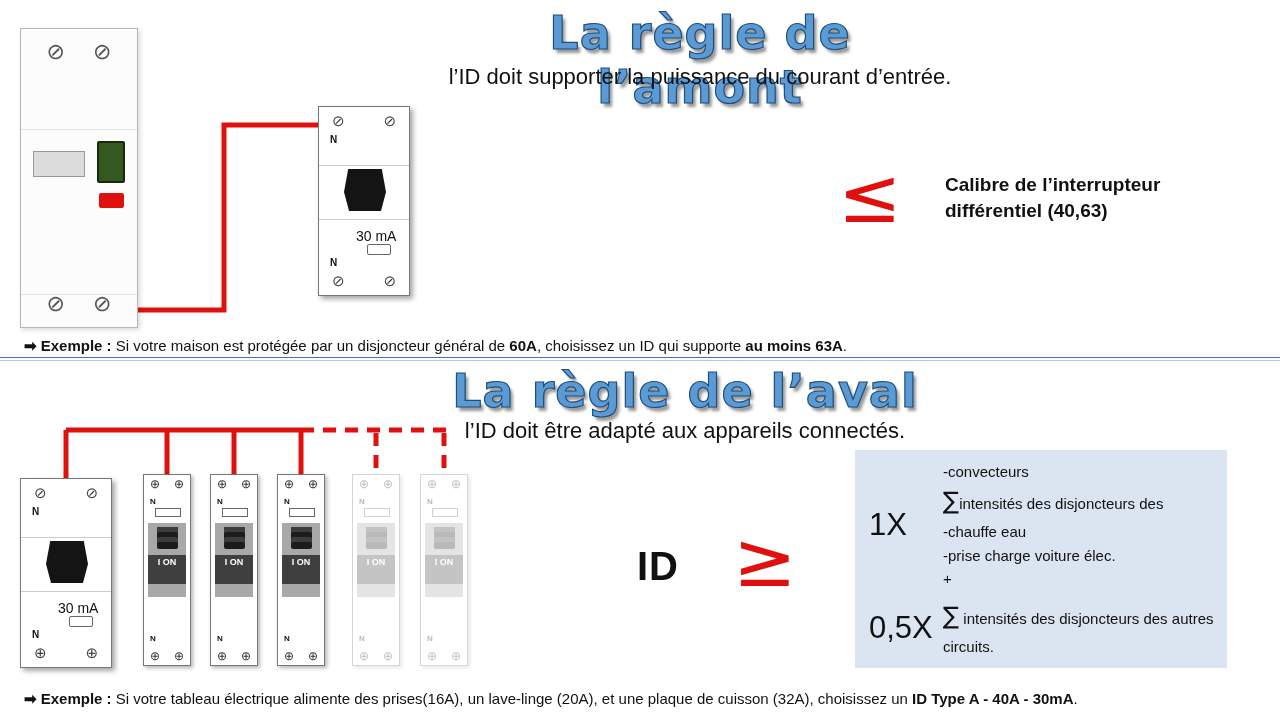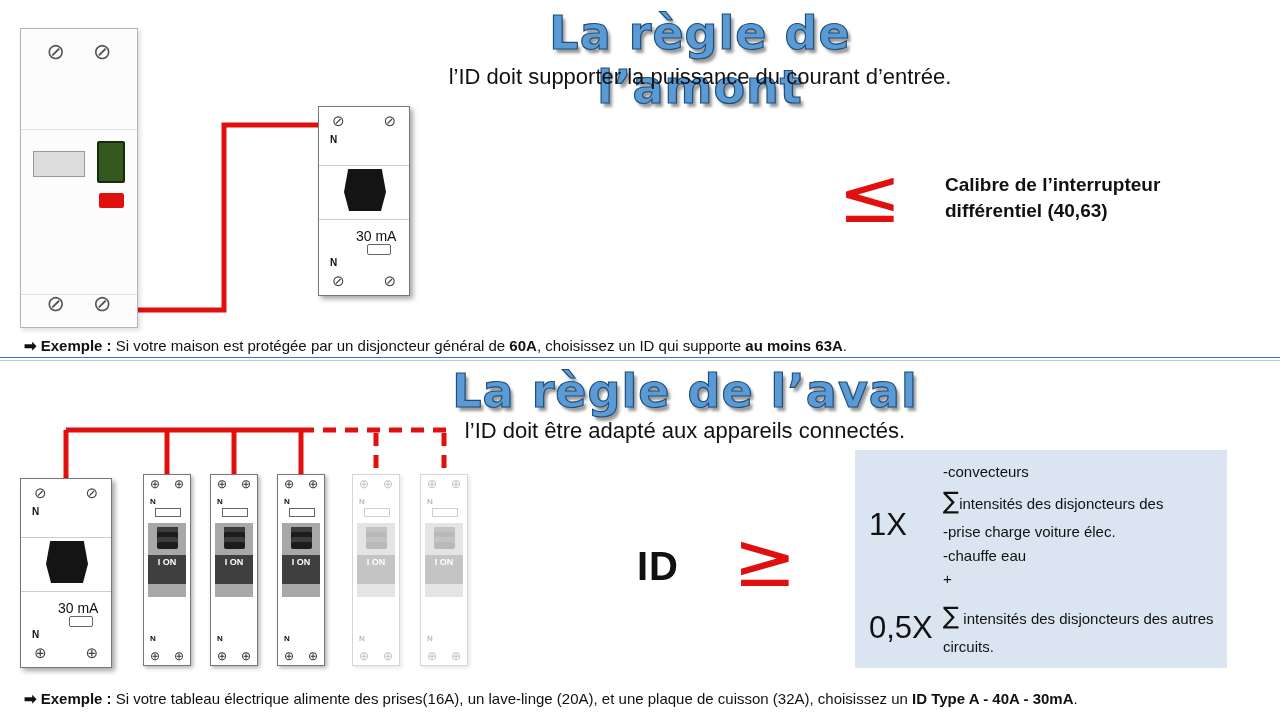--- a/index.html
+++ b/index.html
@@ -273,22 +273,22 @@
   </div>
 
   <div class="id-big">ID</div>
   <div class="op op-ge">≥</div>
 
   <div class="rule-box">
     <div class="factor">1X</div>
     <div class="rb-text">
       <div>-convecteurs</div>
       <div><span class="sum">∑</span><span>intensités des disjoncteurs des</span></div>
+      <div>-chauffe eau</div>
       <div>-prise charge voiture élec.</div>
-      <div>-chauffe eau</div>
       <div>+</div>
     </div>
     <div class="factor">0,5X</div>
     <div class="rb-text">
       <span class="sum">∑</span><span> intensités des disjoncteurs des autres circuits.</span>
     </div>
   </div>
 
   <p class="example example-aval">
     <b>➡ Exemple :</b><span> Si votre tableau électrique alimente des prises(16A), un lave-linge (20A), et une plaque de cuisson (32A), choisissez un </span><b>ID Type A - 40A - 30mA</b><span>.</span>

